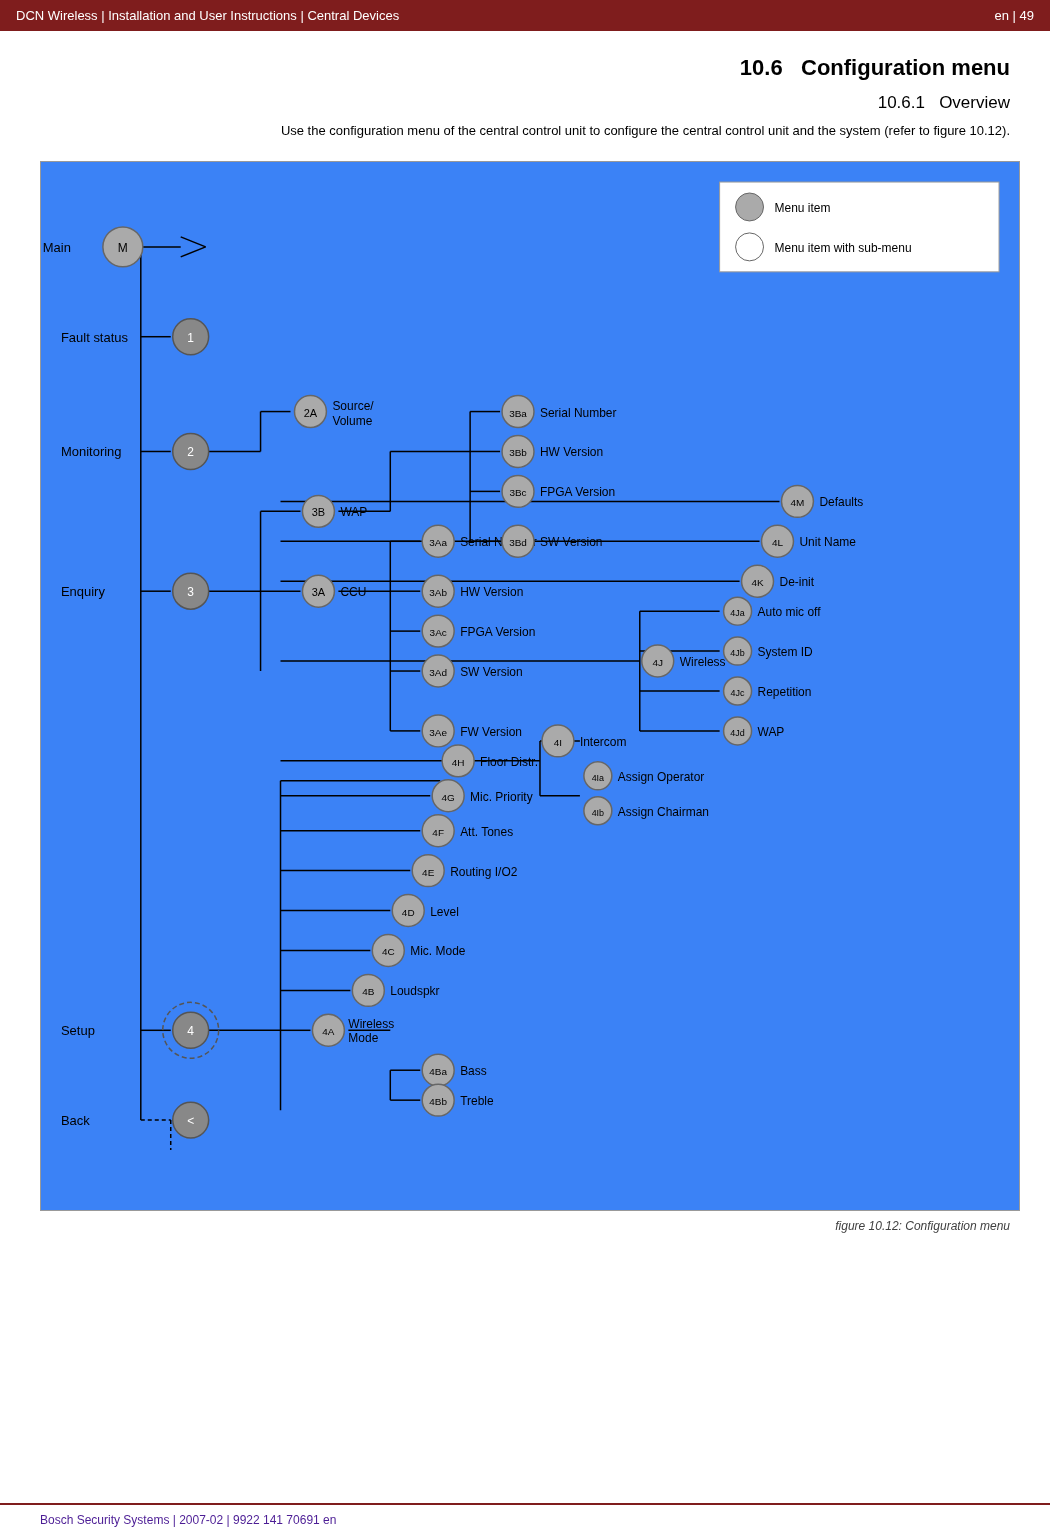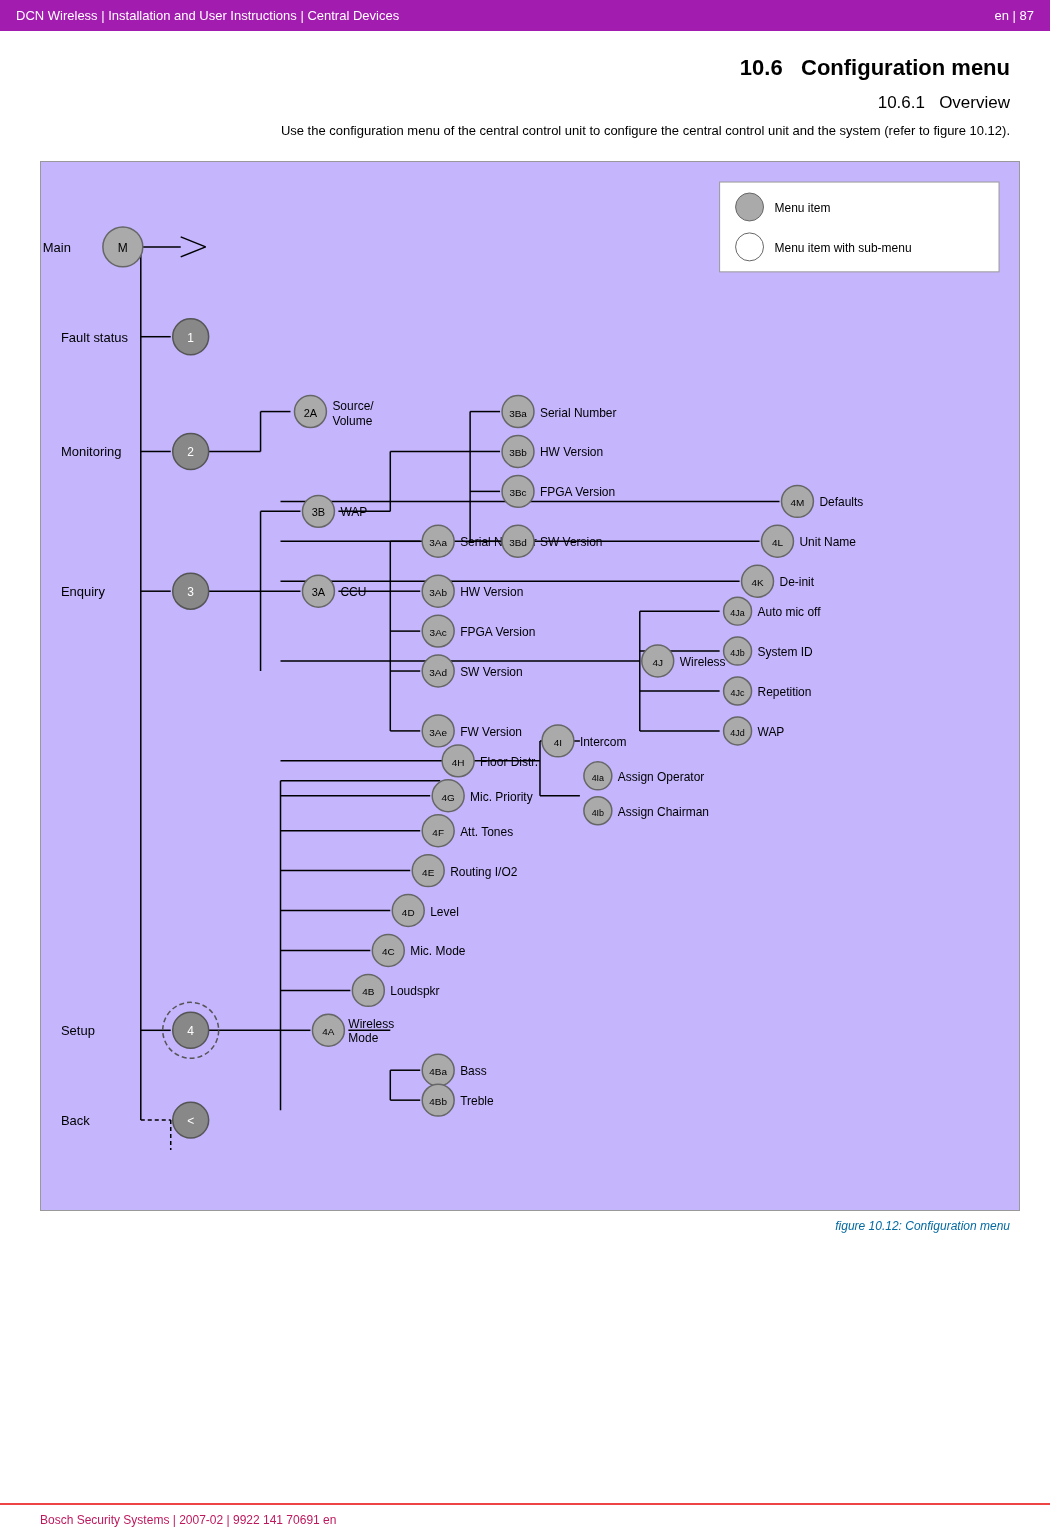--- a/index.html
+++ b/index.html
@@ -4,21 +4,21 @@
   <style>
     * { margin: 0; padding: 0; box-sizing: border-box; }
     body {
       width: 1050px;
       min-height: 1535px;
       font-family: Arial, sans-serif;
       background: #fff;
       color: #000;
     }
     .header {
-      background: #a21caf;
+      background: #7f1d1d;
       color: #fff;
       display: flex;
       justify-content: space-between;
       align-items: center;
       padding: 8px 16px;
       font-size: 13px;
     }
     .main-content {
       padding: 24px 40px;
       text-align: right;
@@ -38,48 +38,48 @@
       margin-bottom: 20px;
       line-height: 1.5;
     }
     .diagram-container {
       border: 1px solid #999;
       position: relative;
       width: 980px;
       height: 1050px;
       margin-bottom: 8px;
       overflow: hidden;
-      background: #c4b5fd;
+      background: #3b82f6;
     }
     .diagram-svg {
       width: 100%;
       height: 100%;
     }
     .figure-caption {
       font-size: 12px;
       font-style: italic;
-      color: #0369a1;
+      color: #404040;
       margin-bottom: 16px;
     }
     .footer {
-      border-top: 2px solid #ef4444;
+      border-top: 2px solid #7f1d1d;
       padding: 8px 40px;
       font-size: 12px;
-      color: #be185d;
+      color: #4c1d95;
       position: absolute;
       bottom: 0;
       width: 100%;
     }
   </style>
 </head>
 <body>
 
 <div class="header">
   <span>DCN Wireless | Installation and User Instructions | Central Devices</span>
-  <span>en | 87</span>
+  <span>en | 49</span>
 </div>
 
 <div class="main-content">
   <div class="section-title">
     <span>10.6</span>&nbsp;&nbsp;&nbsp;<span>Configuration menu</span>
   </div>
 
   <div class="subsection-title">
     <span>10.6.1</span>&nbsp;&nbsp;&nbsp;<span>Overview</span>
   </div>

